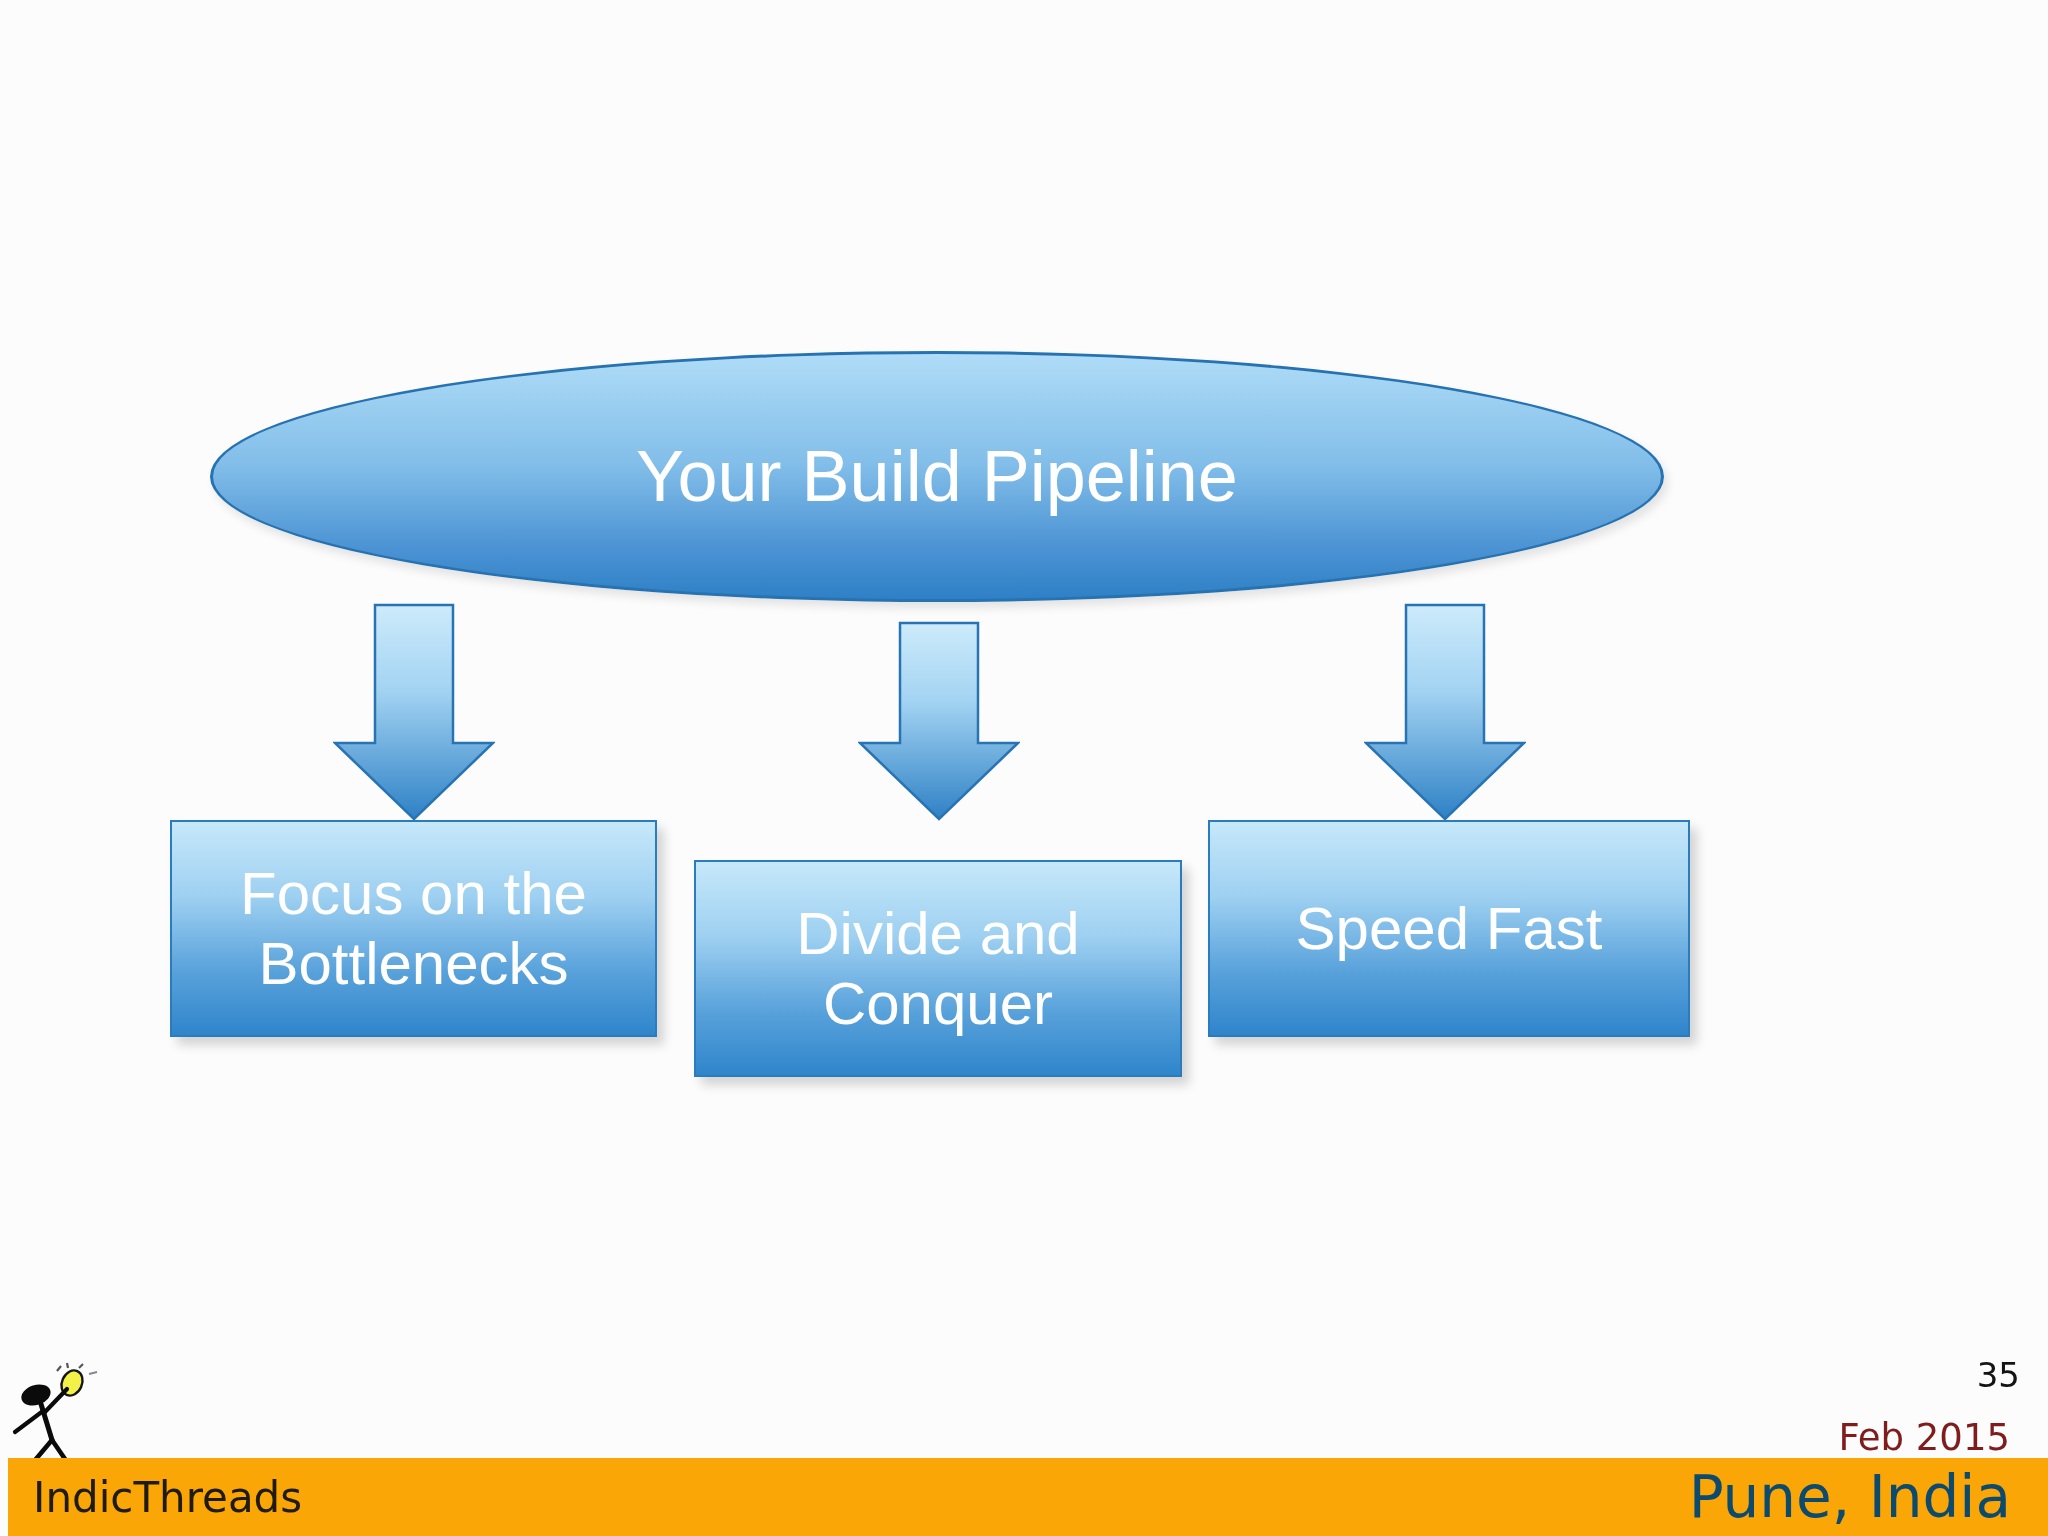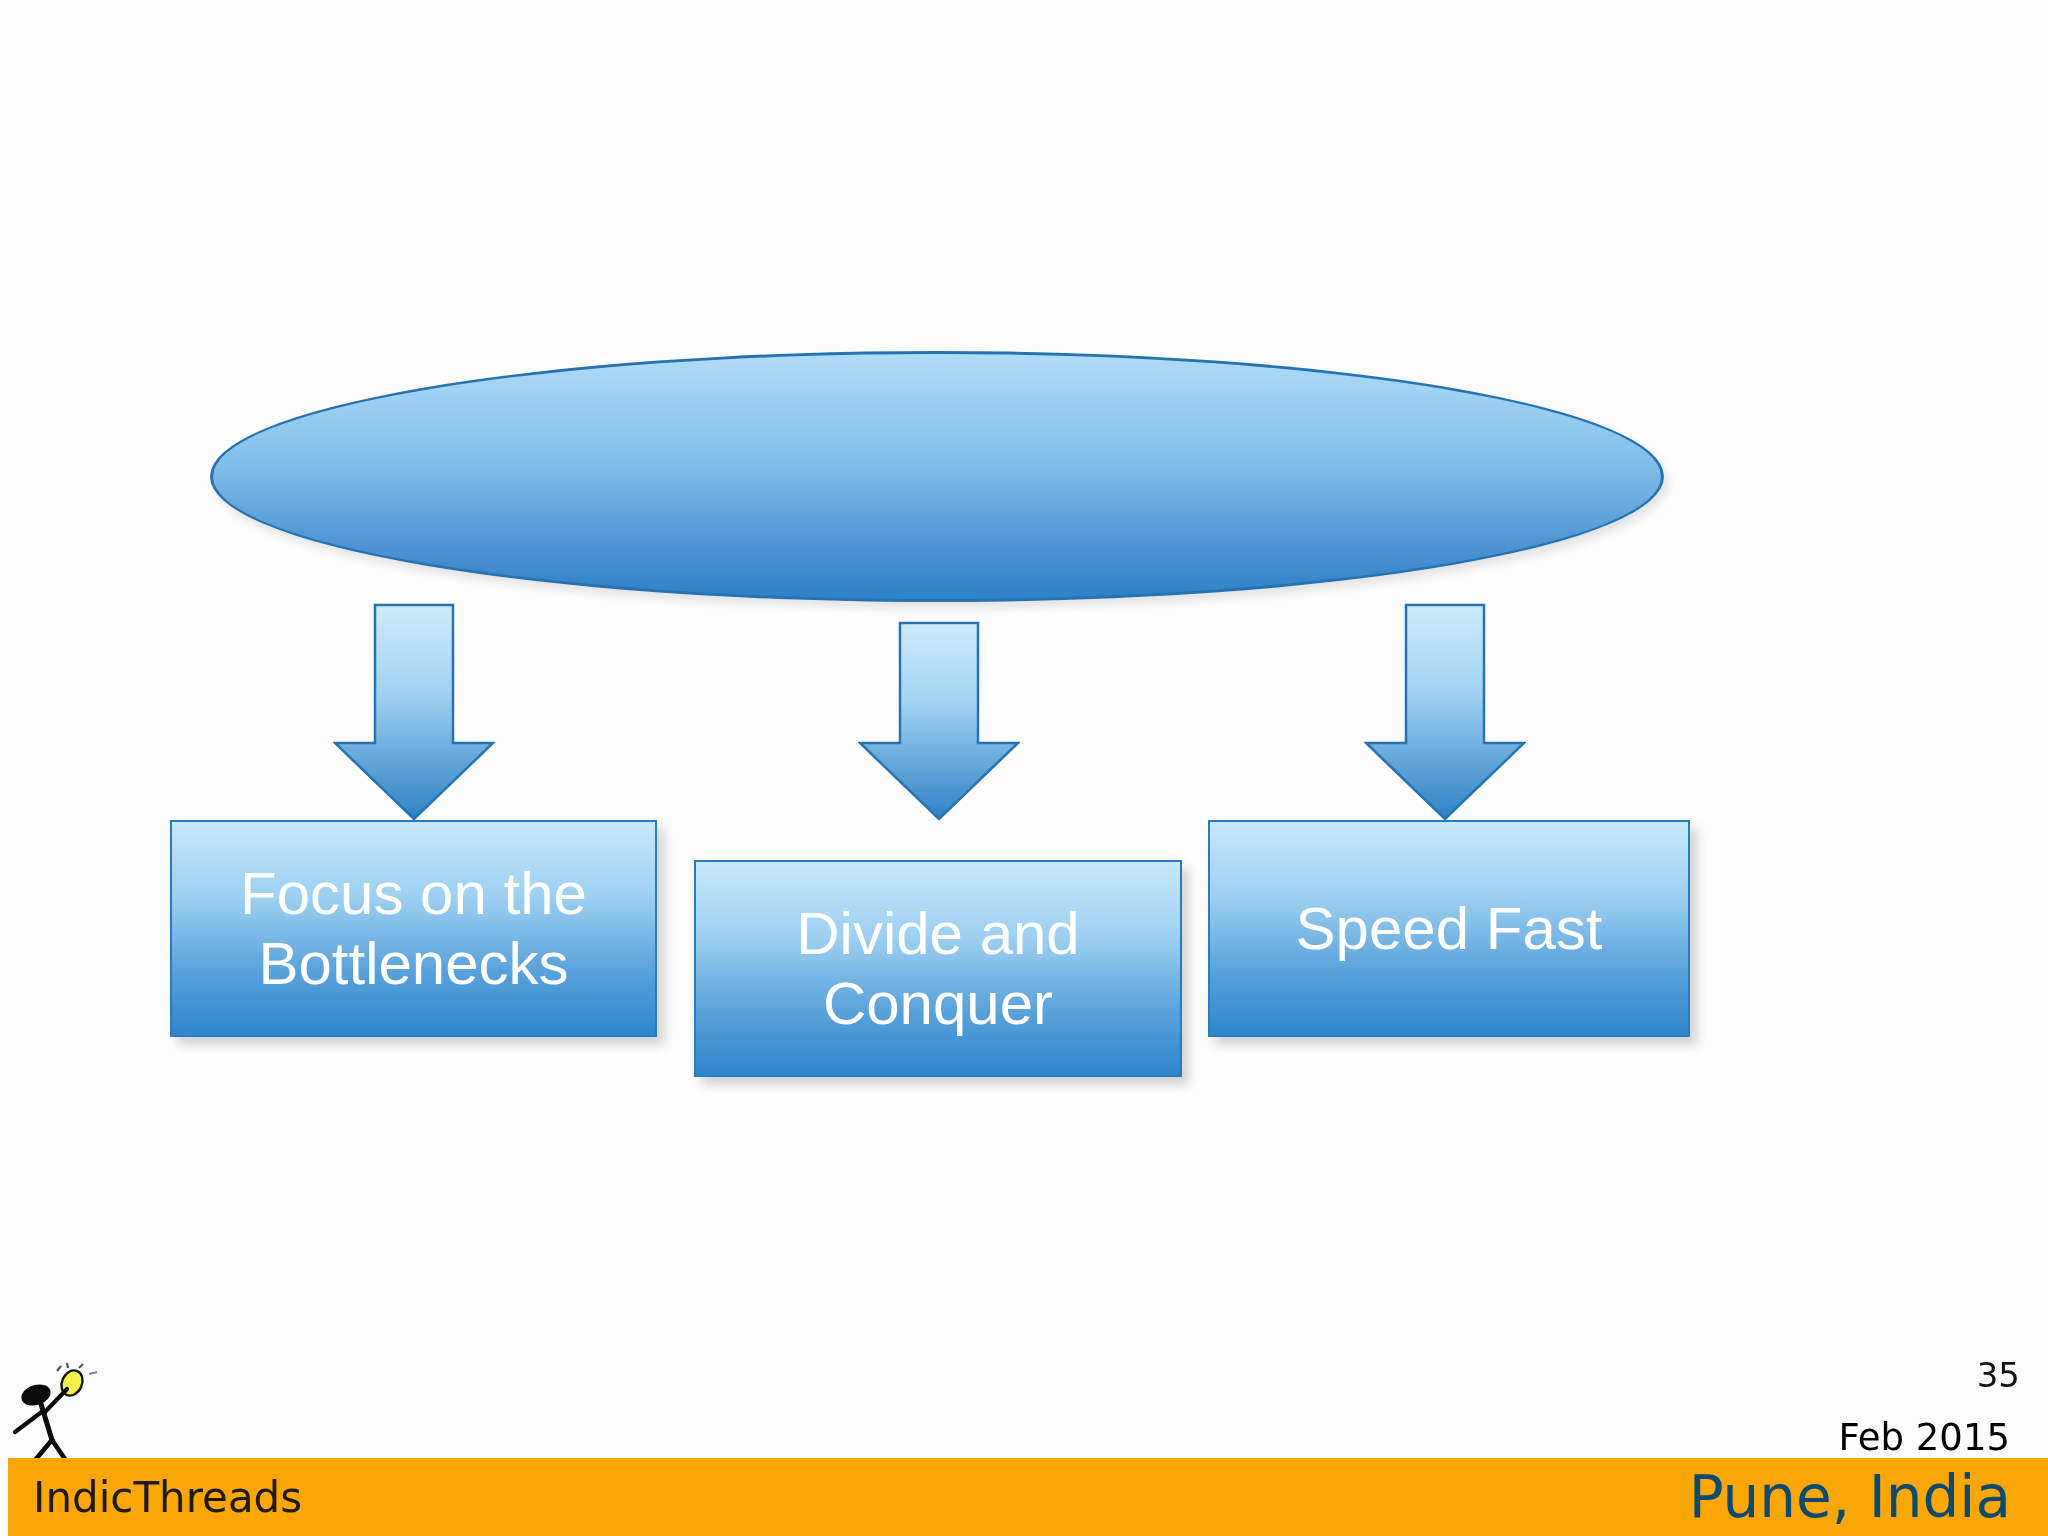--- a/index.html
+++ b/index.html
@@ -56,21 +56,21 @@
 
   
   .page-number{
     position:absolute;top:1357px;right:28px;
     font-family:"DejaVu Sans", sans-serif;
     font-size:34px;line-height:36px;color:#141414;
   }
   .slide-date{
     position:absolute;top:1419px;right:38px;
     font-family:"DejaVu Sans", sans-serif;
-    font-size:37px;line-height:38px;color:#000000;
+    font-size:37px;line-height:38px;color:#7f1d1d;
   }
   .footer-bar{
     position:absolute;left:8px;top:1458px;width:2048px;height:78px;
     background:#F9A606;
     display:flex;align-items:center;justify-content:space-between;
   }
   .footer-brand{
     font-family:"DejaVu Sans", sans-serif;
     font-size:42px;color:#1F1B0E;
     margin-left:25px;
@@ -81,20 +81,21 @@
     margin-right:45px;
   }
   .logo{position:absolute;left:5px;top:1362px;}
 </style>
 </head>
 <body>
 
 <div class="slide">
 
   <div class="ellipse">
+    <div class="title-line">Your Build Pipeline</div>
   </div>
 
   <svg class="arrow" style="left:333px;top:603px;" width="162" height="218" viewBox="0 0 162 218">
     <defs>
       <linearGradient id="ag1" x1="0" y1="0" x2="0" y2="1">
         <stop offset="0" stop-color="#CDEBFB"></stop>
           <stop offset="0.4" stop-color="#A3D3F2"></stop>
           <stop offset="1" stop-color="#2E81C5"></stop>
       </linearGradient>
     </defs>

